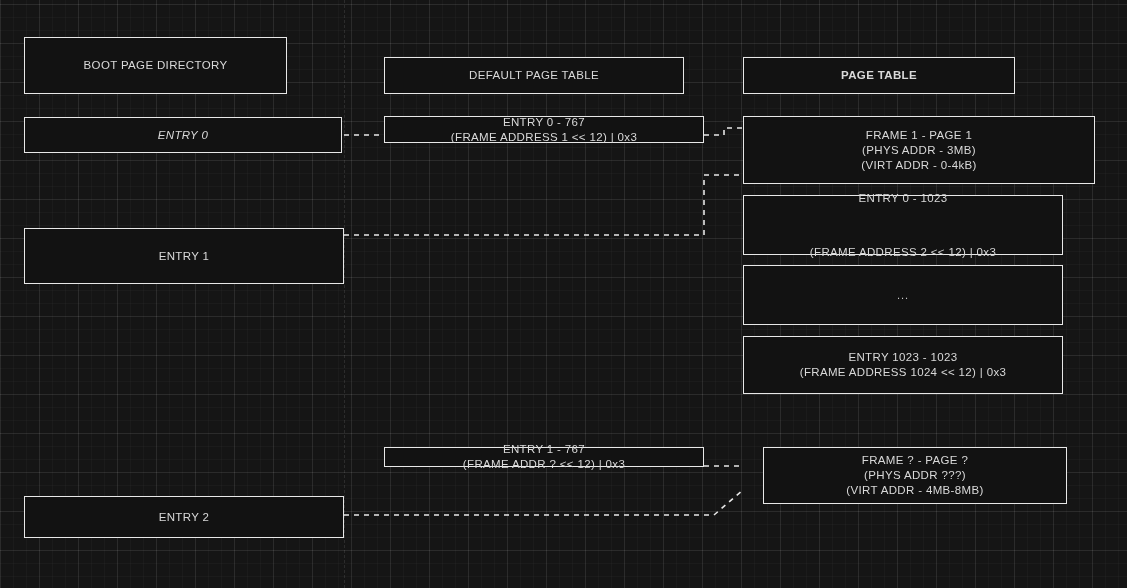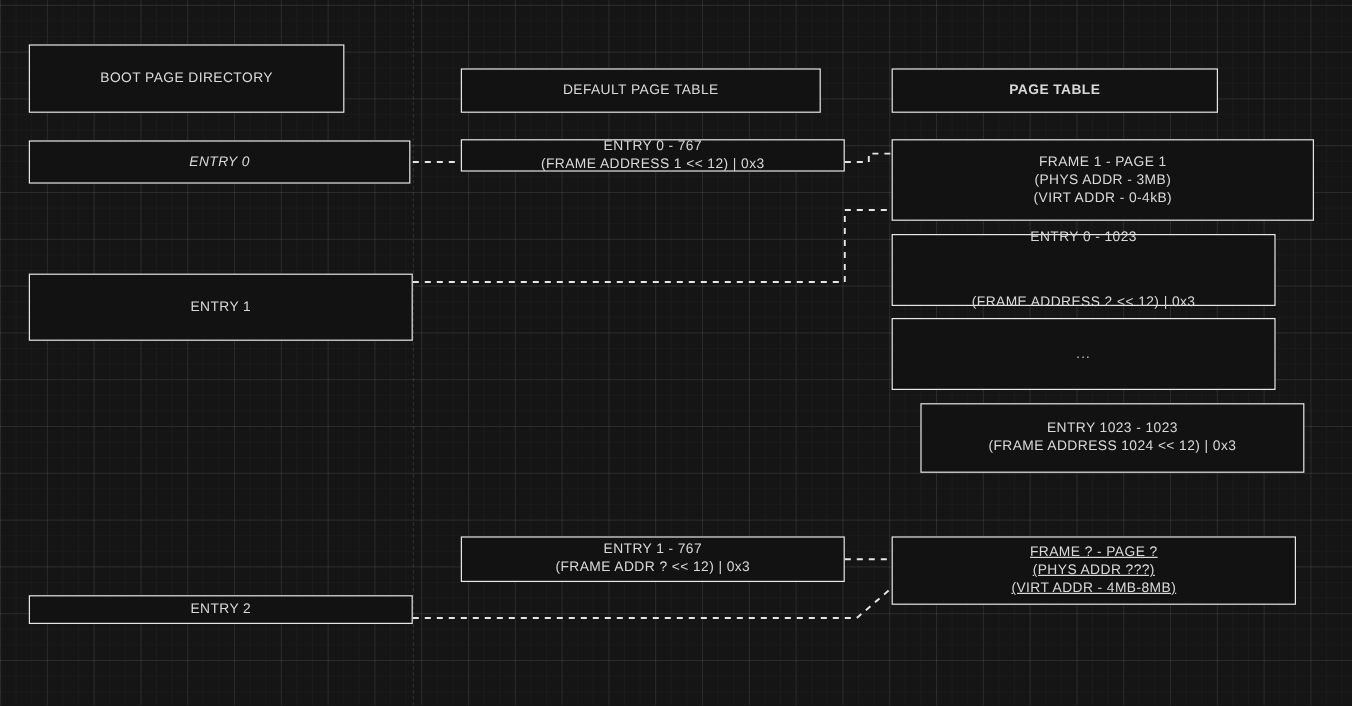--- a/index.html
+++ b/index.html
@@ -89,42 +89,42 @@
     <path d="M 704 466 L 743 466"></path>
     <path d="M 344 515 L 714 515 L 743 490"></path>
   </svg>
 
   <div class="box" style="left:24px; top:37px; width:263px; height:57px;">BOOT PAGE DIRECTORY</div>
 
   <div class="box" style="left:24px; top:117px; width:318px; height:36px;font-style:italic;">ENTRY 0</div>
 
   <div class="box" style="left:24px; top:204px; width:320px; height:56px;margin-top:24px;">ENTRY 1</div>
 
-  <div class="box" style="left:24px; top:496px; width:320px; height:24px;">ENTRY 2</div>
+  <div class="box" style="left:24px; top:496px; width:320px; height:42px;">ENTRY 2</div>
 
   <div class="box" style="left:384px; top:57px; width:300px; height:37px;">DEFAULT PAGE TABLE</div>
 
   <div class="box" style="left:384px; top:116px; width:320px; height:27px;">ENTRY 0 - 767
 (FRAME ADDRESS 1 &lt;&lt; 12) | 0x3</div>
 
-  <div class="box" style="left:384px; top:447px; width:320px; height:38px;">ENTRY 1 - 767
+  <div class="box" style="left:384px; top:447px; width:320px; height:20px;">ENTRY 1 - 767
 (FRAME ADDR ? &lt;&lt; 12)  | 0x3</div>
 
   <div class="box" style="left:743px; top:57px; width:272px; height:37px;font-weight:bold;">PAGE TABLE</div>
 
   <div class="box" style="left:743px; top:116px; width:352px; height:68px;">FRAME 1 - PAGE 1
 (PHYS ADDR - 3MB)
 (VIRT ADDR - 0-4kB)</div>
 
   <div class="box spaced" style="left:743px; top:195px; width:320px; height:60px;">ENTRY 0 - 1023
 
 (FRAME ADDRESS 2 &lt;&lt; 12) | 0x3</div>
 
   <div class="box ellipsis" style="left:743px; top:265px; width:320px; height:60px;">...</div>
 
-  <div class="box" style="left:767px; top:336px; width:320px; height:58px;">ENTRY 1023 - 1023
+  <div class="box" style="left:743px; top:336px; width:320px; height:58px;">ENTRY 1023 - 1023
 (FRAME ADDRESS 1024 &lt;&lt; 12) | 0x3</div>
 
-  <div class="box" style="left:743px; top:447px; width:337px; height:57px;text-decoration:underline;">FRAME ? - PAGE ?
+  <div class="box" style="left:763px; top:447px; width:304px; height:57px;">FRAME ? - PAGE ?
 (PHYS ADDR ???)
 (VIRT ADDR - 4MB-8MB)</div>
 
 </div>
 
 </body></html>

